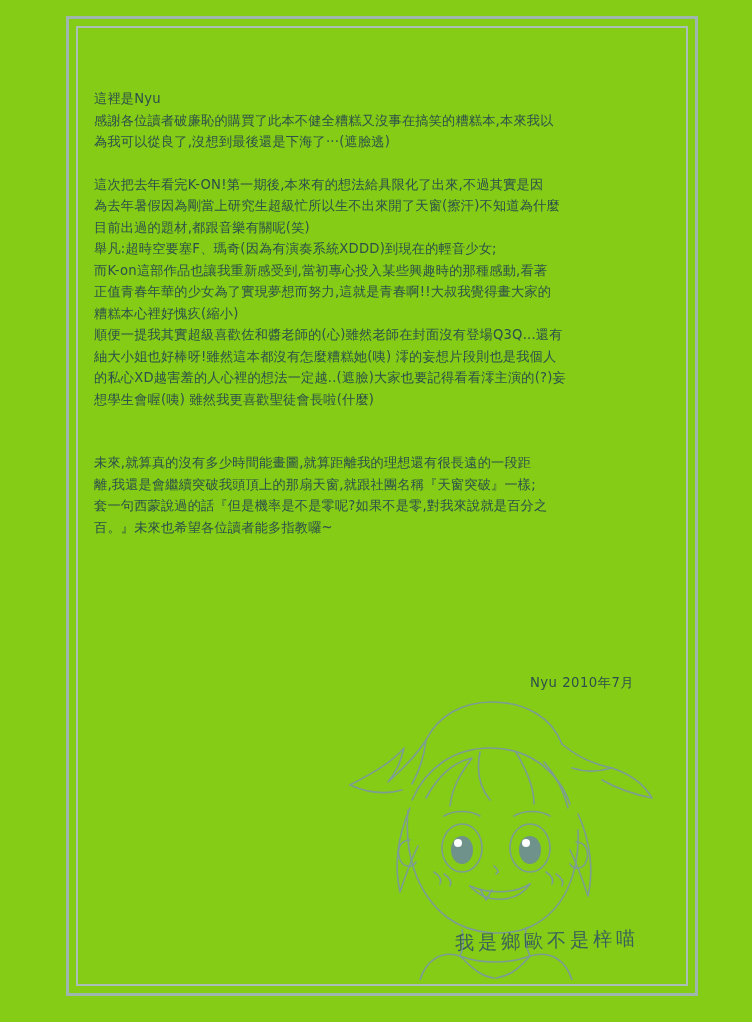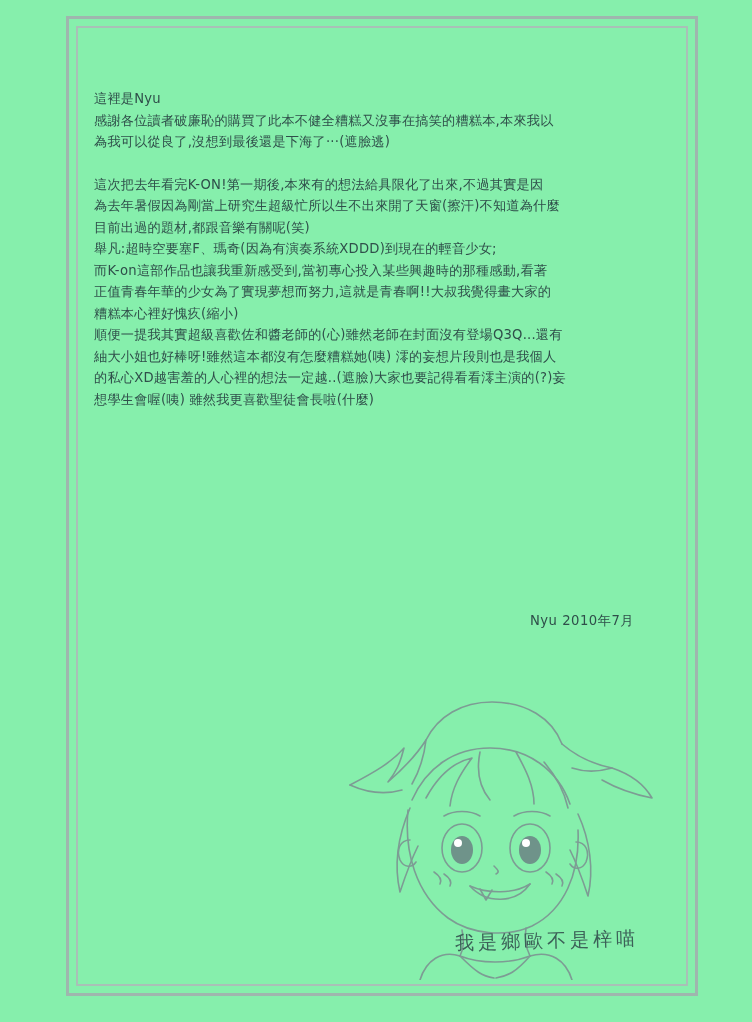--- a/index.html
+++ b/index.html
@@ -10,21 +10,21 @@
     width: 752px;
     height: 1022px;
     background: #ffffff;
     font-family: "DejaVu Sans", sans-serif;
     overflow: hidden;
   }
   .page {
     position: relative;
     width: 752px;
     height: 1022px;
-    background: #86efac;
+    background: #84cc16;
   }
   
   .frame-outer {
     position: absolute;
     left: 66px;
     top: 16px;
     width: 632px;
     height: 980px;
     border: 3px solid #9fb6ae;
     box-sizing: border-box;
@@ -55,21 +55,21 @@
   .afterword p {
     margin: 0 0 0 0;
     white-space: pre-wrap;
   }
   .para-gap {
     height: 21px;
   }
   .signature {
     position: absolute;
     left: 94px;
-    top: 612px;
+    top: 674px;
     width: 540px;
     text-align: right;
     color: #2f4f4a;
     font-size: 13.2px;
     letter-spacing: 0.5px;
   }
   
   .illustration {
     position: absolute;
     left: 330px;
@@ -110,20 +110,24 @@
 舉凡:超時空要塞F、瑪奇(因為有演奏系統XDDD)到現在的輕音少女;
 而K-on這部作品也讓我重新感受到,當初專心投入某些興趣時的那種感動,看著
 正值青春年華的少女為了實現夢想而努力,這就是青春啊!!大叔我覺得畫大家的
 糟糕本心裡好愧疚(縮小)
 順便一提我其實超級喜歡佐和醬老師的(心)雖然老師在封面沒有登場Q3Q...還有
 紬大小姐也好棒呀!雖然這本都沒有怎麼糟糕她(咦) 澪的妄想片段則也是我個人
 的私心XD越害羞的人心裡的想法一定越..(遮臉)大家也要記得看看澪主演的(?)妄
 想學生會喔(咦) 雖然我更喜歡聖徒會長啦(什麼)</p>
     <div class="para-gap"></div>
     <div class="para-gap"></div>
+    <p>未來,就算真的沒有多少時間能畫圖,就算距離我的理想還有很長遠的一段距
+離,我還是會繼續突破我頭頂上的那扇天窗,就跟社團名稱『天窗突破』一樣;
+套一句西蒙說過的話『但是機率是不是零呢?如果不是零,對我來說就是百分之
+百。』未來也希望各位讀者能多指教囉~</p>
   </div>
 
   <div class="signature">Nyu  2010年7月</div>
 
   <div class="illustration">
     <svg width="330" height="290" viewBox="0 0 330 290" fill="none" xmlns="http://www.w3.org/2000/svg">
       <g stroke="#7d9c94" stroke-width="1.6" fill="none" stroke-linecap="round" stroke-linejoin="round">
 
         <path d="M20 95 C 45 82, 62 72, 74 58 C 70 74, 66 82, 58 92 C 74 78, 86 66, 96 50 C 94 68, 90 80, 82 94"></path>
         <path d="M20 95 C 40 104, 58 104, 72 100"></path>

